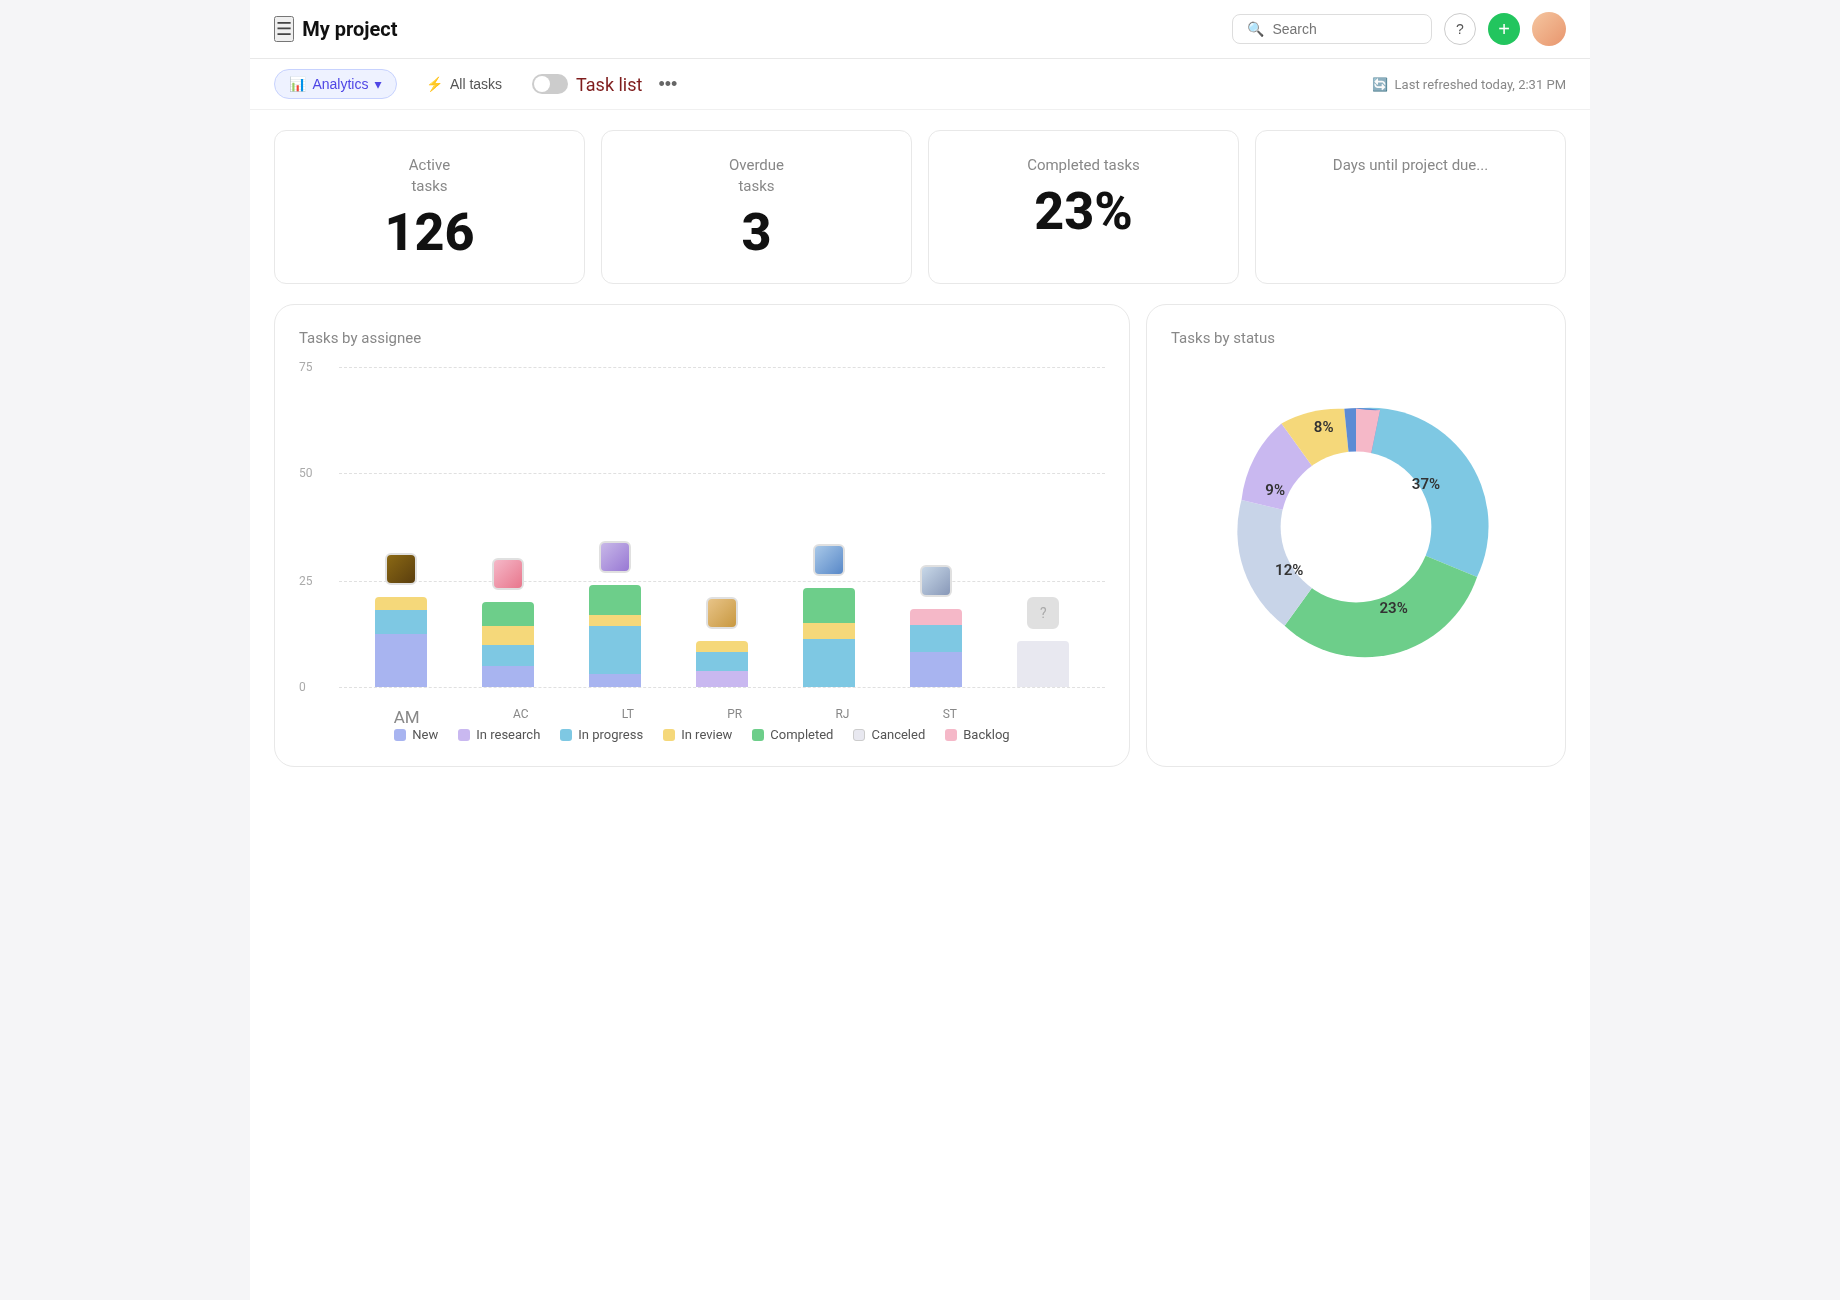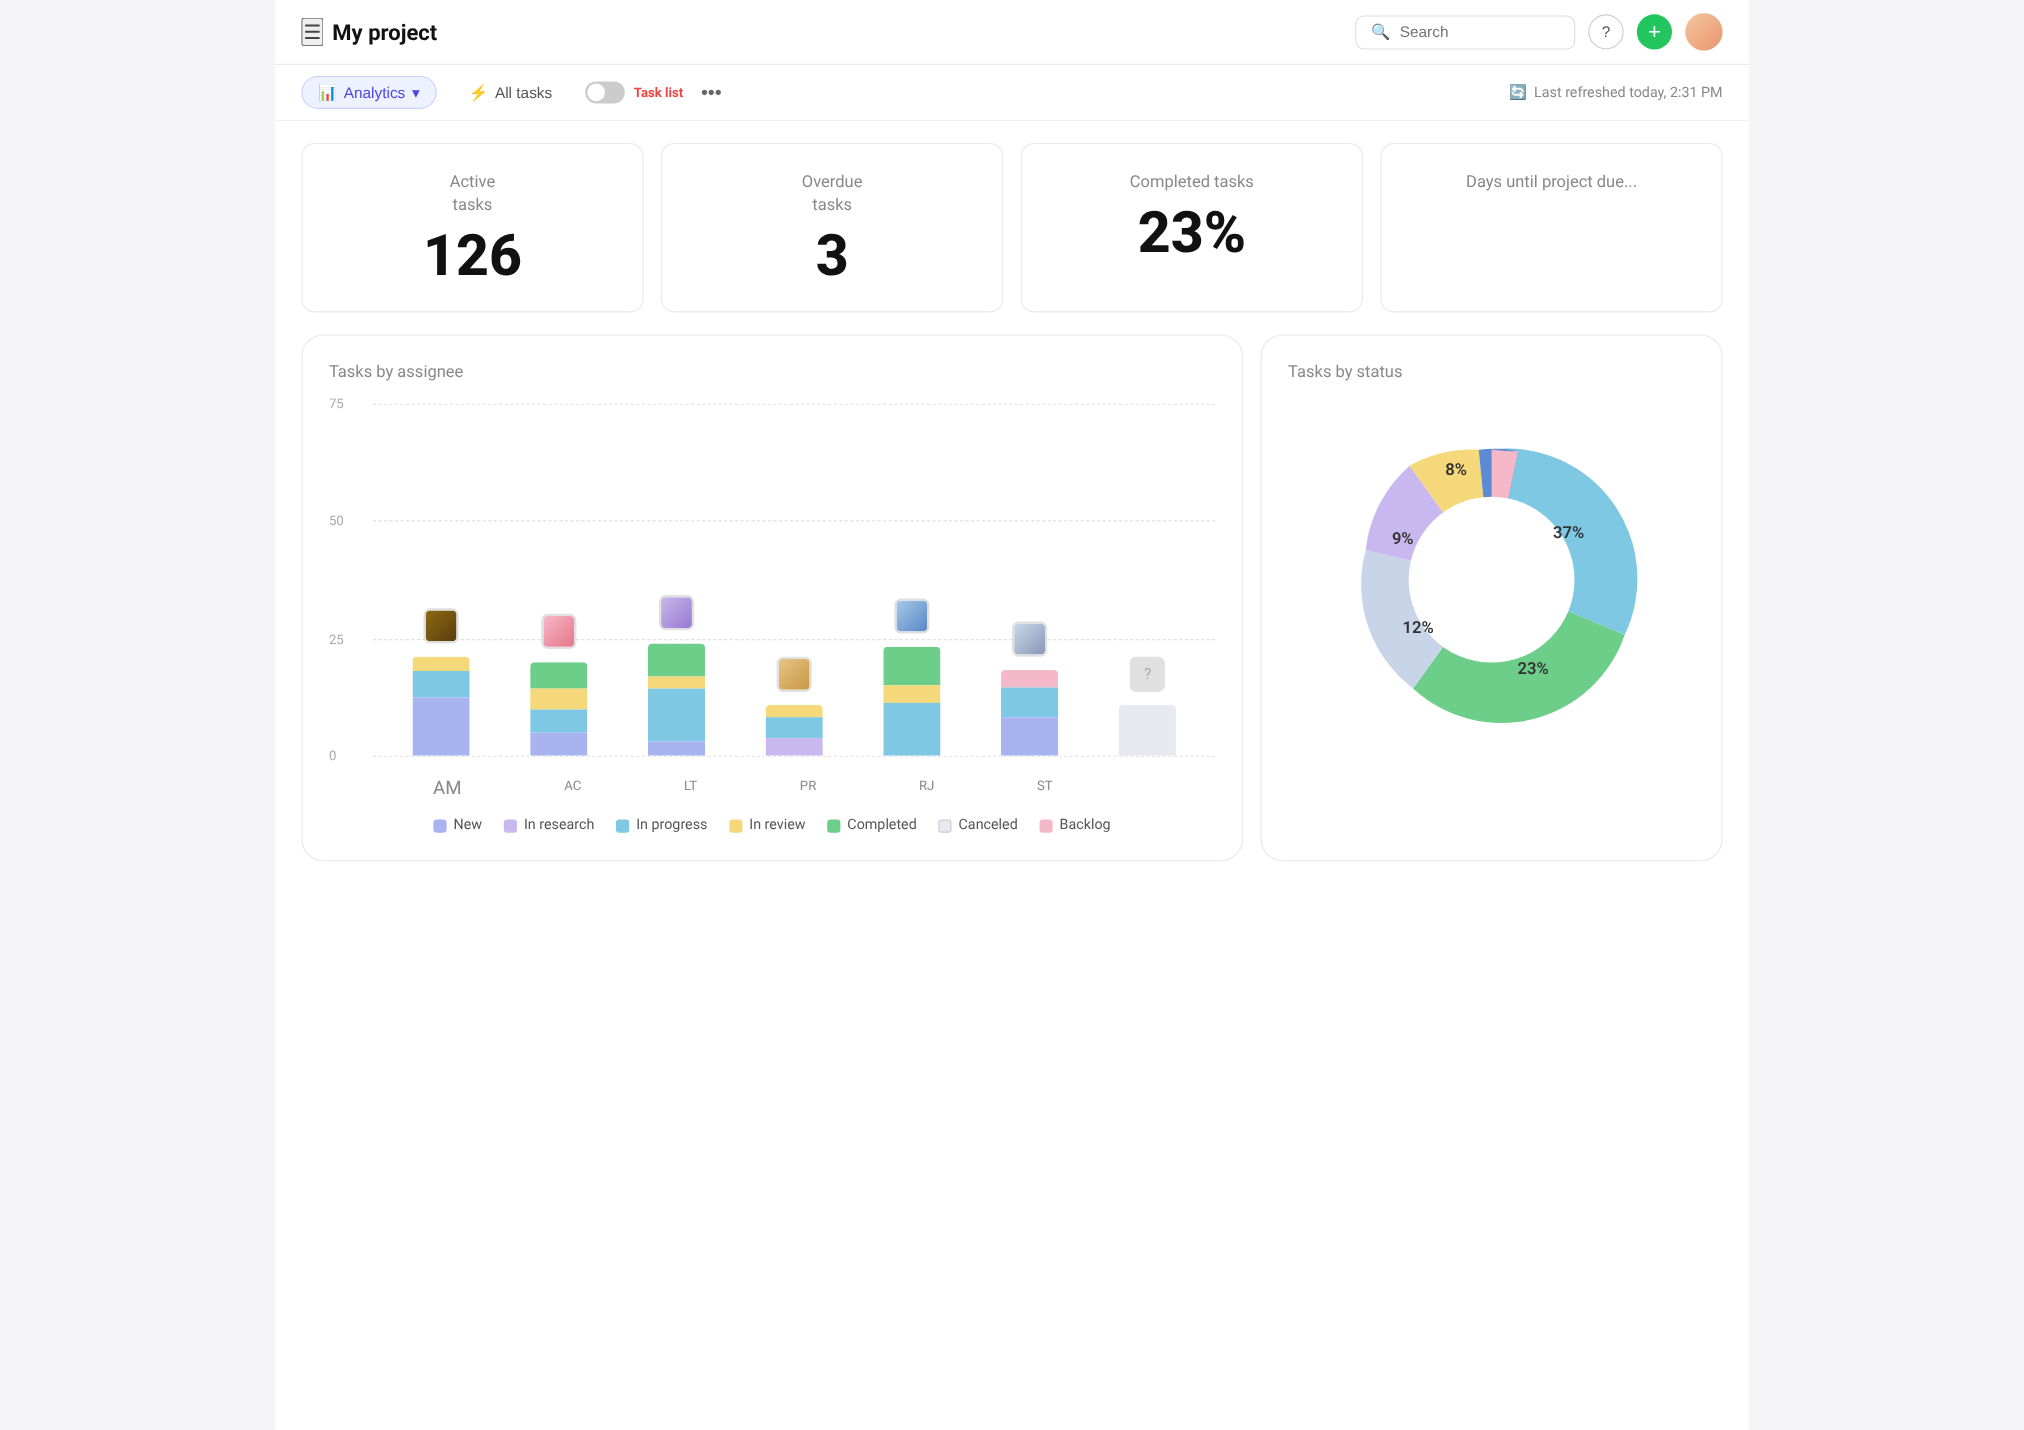--- a/index.html
+++ b/index.html
@@ -34,21 +34,21 @@
     .stat-card { background: #fff; border: 1px solid #e8e8e8; border-radius: 12px; padding: 24px 28px; }
     .stat-label { font-size: 15px; color: #888; line-height: 1.4; text-align: center; margin-bottom: 10px; }
     .stat-value { font-size: 52px; font-weight: 800; color: #111; text-align: center; line-height: 1; }
 
     
     .charts-section { display: grid; grid-template-columns: 1fr 420px; gap: 16px; padding: 0 24px 24px; }
     .chart-card { background: #fff; border: 1px solid #e8e8e8; border-radius: 20px; padding: 24px; }
     .chart-title { font-size: 15px; color: #888; margin-bottom: 20px; }
 
     
-    .legend { display: flex; flex-wrap: wrap; gap: 10px 20px; justify-content: center; margin-top: 16px; }
+    .legend { display: flex; flex-wrap: wrap; gap: 10px 20px; justify-content: center; }
     .legend-item { display: flex; align-items: center; gap: 6px; font-size: 13px; color: #555; }
     .legend-dot { width: 12px; height: 12px; border-radius: 3px; }
 
     
     .donut-container { display: flex; justify-content: center; align-items: center; padding: 20px 0; }
   </style>
 </head>
 <body>
 
 <div class="app-container">
@@ -75,21 +75,21 @@
         <span>📊</span>
         <span>Analytics</span>
         <span>▾</span>
       </button>
       <button class="toolbar-btn">
         <span>⚡</span>
         <span>All tasks</span>
       </button>
       <div style="display:flex;align-items:center;gap:8px;">
         <div class="toggle-switch"></div>
-        <span style="font-size:12px;color:#ef4444;font-weight:bold;">Task list</span>
+        <span style="font-size:18px;color:#7f1d1d;">Task list</span>
       </div>
       <button class="more-btn">•••</button>
     </div>
     <div class="toolbar-right">
       <span>🔄</span>
       <span>Last refreshed today, 2:31 PM</span>
     </div>
   </div>
 
   <div class="stats-section">

